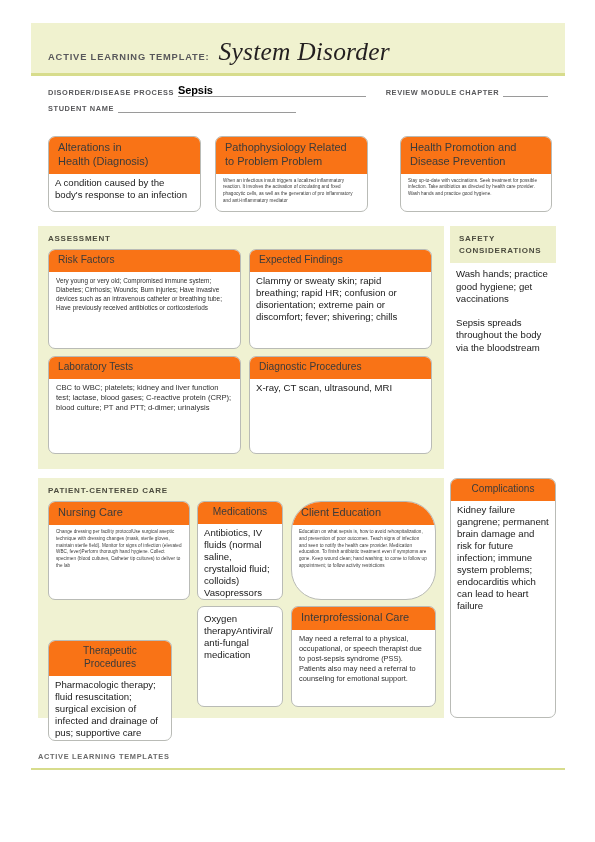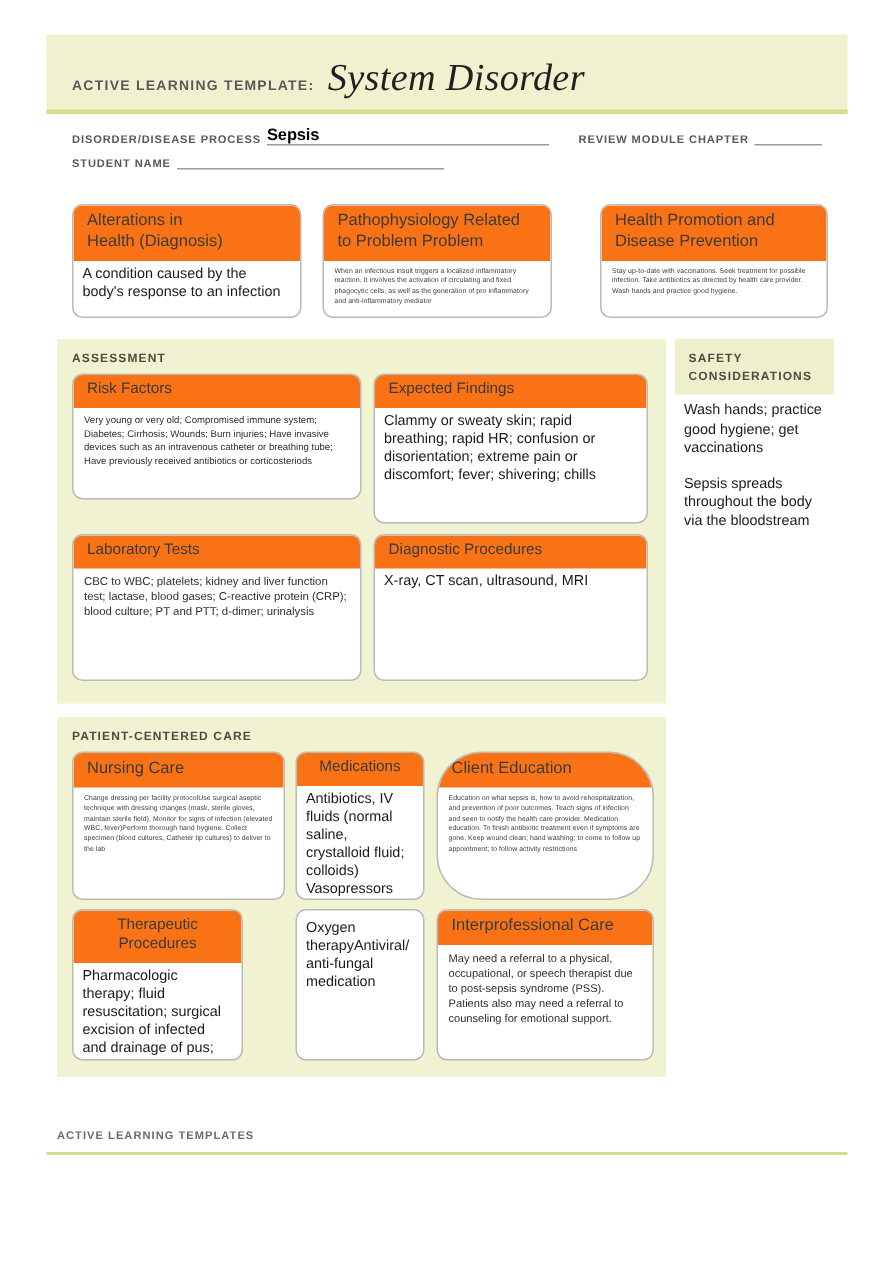--- a/index.html
+++ b/index.html
@@ -198,30 +198,30 @@
 
   #card-complications {
     left: 450px; top: 478px; width: 106px; height: 240px;
   }
   #card-complications .card-head {
     text-align: center;
     font-size: 10px;
   }
 
   
-  #card-risk        { left: 48px;  top: 249px; width: 193px; height: 84px; }
+  #card-risk        { left: 48px;  top: 249px; width: 193px; height: 100px; }
   #card-expected    { left: 249px; top: 249px; width: 183px; height: 100px; }
   #card-lab         { left: 48px;  top: 356px; width: 193px; height: 98px; }
   #card-diagnostic  { left: 249px; top: 356px; width: 183px; height: 98px; }
 
   
   #card-nursing     { left: 48px;  top: 501px; width: 142px; height: 99px; }
   #card-medications { left: 197px; top: 501px; width: 86px;  height: 99px; }
   #card-education   { left: 291px; top: 501px; width: 145px; height: 99px; border-radius: 30px; }
-  #card-therapeutic { left: 48px;  top: 606px; width: 114px; height: 101px; }
+  #card-therapeutic { left: 48px;  top: 640px; width: 124px; height: 101px; }
   #card-oxygen      { left: 197px; top: 606px; width: 86px;  height: 101px; }
   #card-interprof   { left: 291px; top: 606px; width: 145px; height: 101px; }
 
   
   #card-oxygen .card-body { padding-top: 6px; }
 
   
   .footer-rule {
     position: absolute;
     left: 31px;
@@ -341,17 +341,21 @@
 
   <div class="card" id="card-oxygen">
     <div class="card-body">Oxygen therapyAntiviral/ anti-fungal medication</div>
   </div>
 
   <div class="card" id="card-interprof">
     <div class="card-head big">Interprofessional Care</div>
     <div class="card-body med" style="font-size:7.4px;line-height:1.35;">May need a referral to a physical, occupational, or speech therapist due to post-sepsis syndrome (PSS). Patients also may need a referral to counseling for emotional support.</div>
   </div>
 
+  <div class="card" id="card-complications">
+    <div class="card-head">Complications</div>
+    <div class="card-body">Kidney failure gangrene; permanent brain damage and risk for future infection; immune system problems; endocarditis which can lead to heart failure</div>
+  </div>
 
   <div class="footer-label">ACTIVE LEARNING TEMPLATES</div>
   <div class="footer-rule"></div>
 
 </div>
 
 </body></html>

